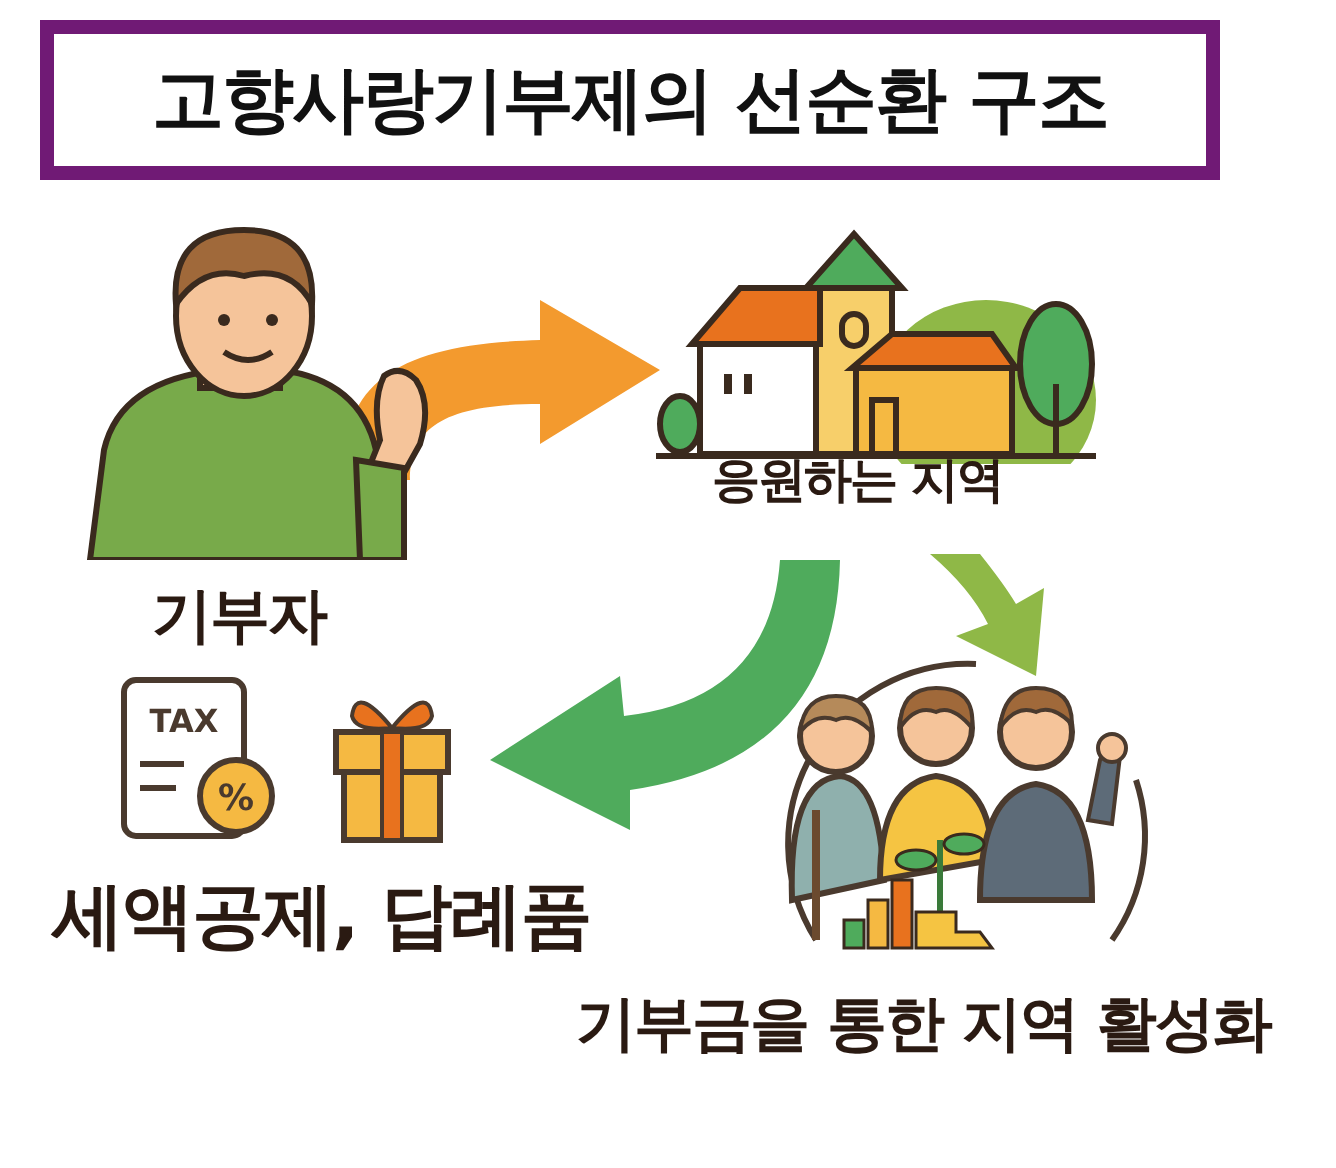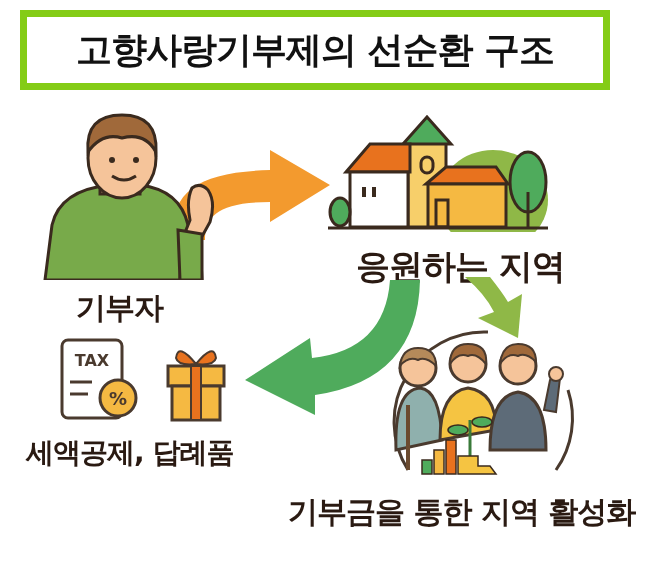--- a/index.html
+++ b/index.html
@@ -1,17 +1,17 @@
 <!DOCTYPE html>
 <html><head>
 <meta charset="utf-8">
 <style>
   html,body{margin:0;padding:0;background:#fff;}
   body{width:668px;height:584px;position:relative;overflow:hidden;font-family:"DejaVu Sans","Liberation Sans",sans-serif;}
-  .title-box{position:absolute;left:20px;top:10px;width:576px;height:66px;border:7px solid #84cc16;background:#fff;display:flex;align-items:center;justify-content:center;}
+  .title-box{position:absolute;left:20px;top:10px;width:576px;height:66px;border:7px solid #701a75;background:#fff;display:flex;align-items:center;justify-content:center;}
   .title{font-size:36px;font-weight:bold;color:#111;letter-spacing:-1px;}
   .label{position:absolute;font-weight:bold;color:#2a1a12;white-space:nowrap;letter-spacing:-1px;}
   svg{position:absolute;}
 </style>
 </head>
 <body>
 
 <div class="title-box">
   <span class="title">고향사랑기부제의 선순환 구조</span>
 </div>
@@ -43,21 +43,21 @@
   <rect x="34" y="75" width="4" height="10" fill="#3a2a1e"></rect>
     <rect x="44" y="75" width="4" height="10" fill="#3a2a1e"></rect>
   <polygon points="98,72 118,55 168,55 180,72" fill="#e8721e" stroke="#3a2a1e" stroke-width="3"></polygon>
   <rect x="100" y="72" width="78" height="43" fill="#f5b942" stroke="#3a2a1e" stroke-width="3"></rect>
   <rect x="108" y="88" width="12" height="27" fill="none" stroke="#3a2a1e" stroke-width="3"></rect>
   <ellipse cx="200" cy="70" rx="18" ry="30" fill="#4fab5c" stroke="#3a2a1e" stroke-width="3"></ellipse>
   <line x1="200" y1="80" x2="200" y2="115" stroke="#3a2a1e" stroke-width="3"></line>
   <ellipse cx="12" cy="100" rx="10" ry="14" fill="#4fab5c" stroke="#3a2a1e" stroke-width="3"></ellipse>
   <line x1="0" y1="116" x2="220" y2="116" stroke="#3a2a1e" stroke-width="3"></line>
 </svg>
-<div class="label" style="left:356px;top:244px;font-size:34px;">응원하는 지역</div>
+<div class="label" style="left:356px;top:224px;font-size:24px;">응원하는 지역</div>
 
 <svg style="left:240px;top:270px" width="180" height="170" viewBox="0 0 180 170">
   <path d="M150 10 L180 10 Q178 110 75 125 L75 145 L5 110 L70 68 L72 88 Q145 80 150 10 Z" fill="#4fab5c"></path>
 </svg>
 
 <svg style="left:460px;top:272px" width="80" height="70" viewBox="0 0 80 70">
   <path d="M5 5 L30 5 Q42 20 48 30 L62 22 L58 66 L18 46 L34 40 Q25 22 5 5 Z" fill="#8fb847"></path>
 </svg>
 
 <svg style="left:58px;top:336px" width="180" height="90" viewBox="0 0 180 90">
@@ -65,21 +65,21 @@
   <text x="34" y="30" text-anchor="middle" font-family="DejaVu Sans, sans-serif" font-weight="bold" font-size="16" fill="#4a3a2e">TAX</text>
   <line x1="12" y1="46" x2="34" y2="46" stroke="#4a3a2e" stroke-width="3"></line>
   <line x1="12" y1="58" x2="30" y2="58" stroke="#4a3a2e" stroke-width="3"></line>
   <circle cx="60" cy="62" r="18" fill="#f5b942" stroke="#4a3a2e" stroke-width="3"></circle>
   <text x="60" y="69" text-anchor="middle" font-family="DejaVu Sans, sans-serif" font-weight="bold" font-size="18" fill="#4a3a2e">%</text>
   <rect x="110" y="30" width="56" height="20" fill="#f5b942" stroke="#4a3a2e" stroke-width="3"></rect>
   <rect x="114" y="50" width="48" height="34" fill="#f5b942" stroke="#4a3a2e" stroke-width="3"></rect>
   <rect x="133" y="30" width="10" height="54" fill="#e8721e" stroke="#4a3a2e" stroke-width="2"></rect>
   <path d="M138 28 Q120 6 118 22 Q120 30 138 28 Q156 6 158 22 Q156 30 138 28 Z" fill="#e8721e" stroke="#4a3a2e" stroke-width="2"></path>
 </svg>
-<div class="label" style="left:26px;top:434px;font-size:28px;">세액공제, 답례품</div>
+<div class="label" style="left:26px;top:434px;font-size:36px;">세액공제, 답례품</div>
 
 <svg style="left:378px;top:330px" width="200" height="150" viewBox="0 0 200 150">
   <path d="M30 140 A 90 90 0 0 1 110 2" fill="none" stroke="#4a3a2e" stroke-width="3"></path>
   <path d="M178 140 A 90 90 0 0 0 190 60" fill="none" stroke="#4a3a2e" stroke-width="3"></path>
   <path d="M18 120 Q16 60 42 58 Q62 60 64 110 Z" fill="#8fb0ad" stroke="#4a3a2e" stroke-width="3"></path>
   <circle cx="40" cy="38" r="18" fill="#f5c49a" stroke="#4a3a2e" stroke-width="3"></circle>
   <path d="M22 36 Q24 18 40 18 Q58 18 58 36 Q48 26 40 30 Q30 26 22 36 Z" fill="#b58a5a" stroke="#4a3a2e" stroke-width="2"></path>
   <line x1="30" y1="75" x2="30" y2="140" stroke="#6b4a2e" stroke-width="4"></line>
   <path d="M62 110 Q62 62 90 58 Q118 62 118 100 Z" fill="#f5c442" stroke="#4a3a2e" stroke-width="3"></path>
   <circle cx="90" cy="34" r="18" fill="#f5c49a" stroke="#4a3a2e" stroke-width="3"></circle>

